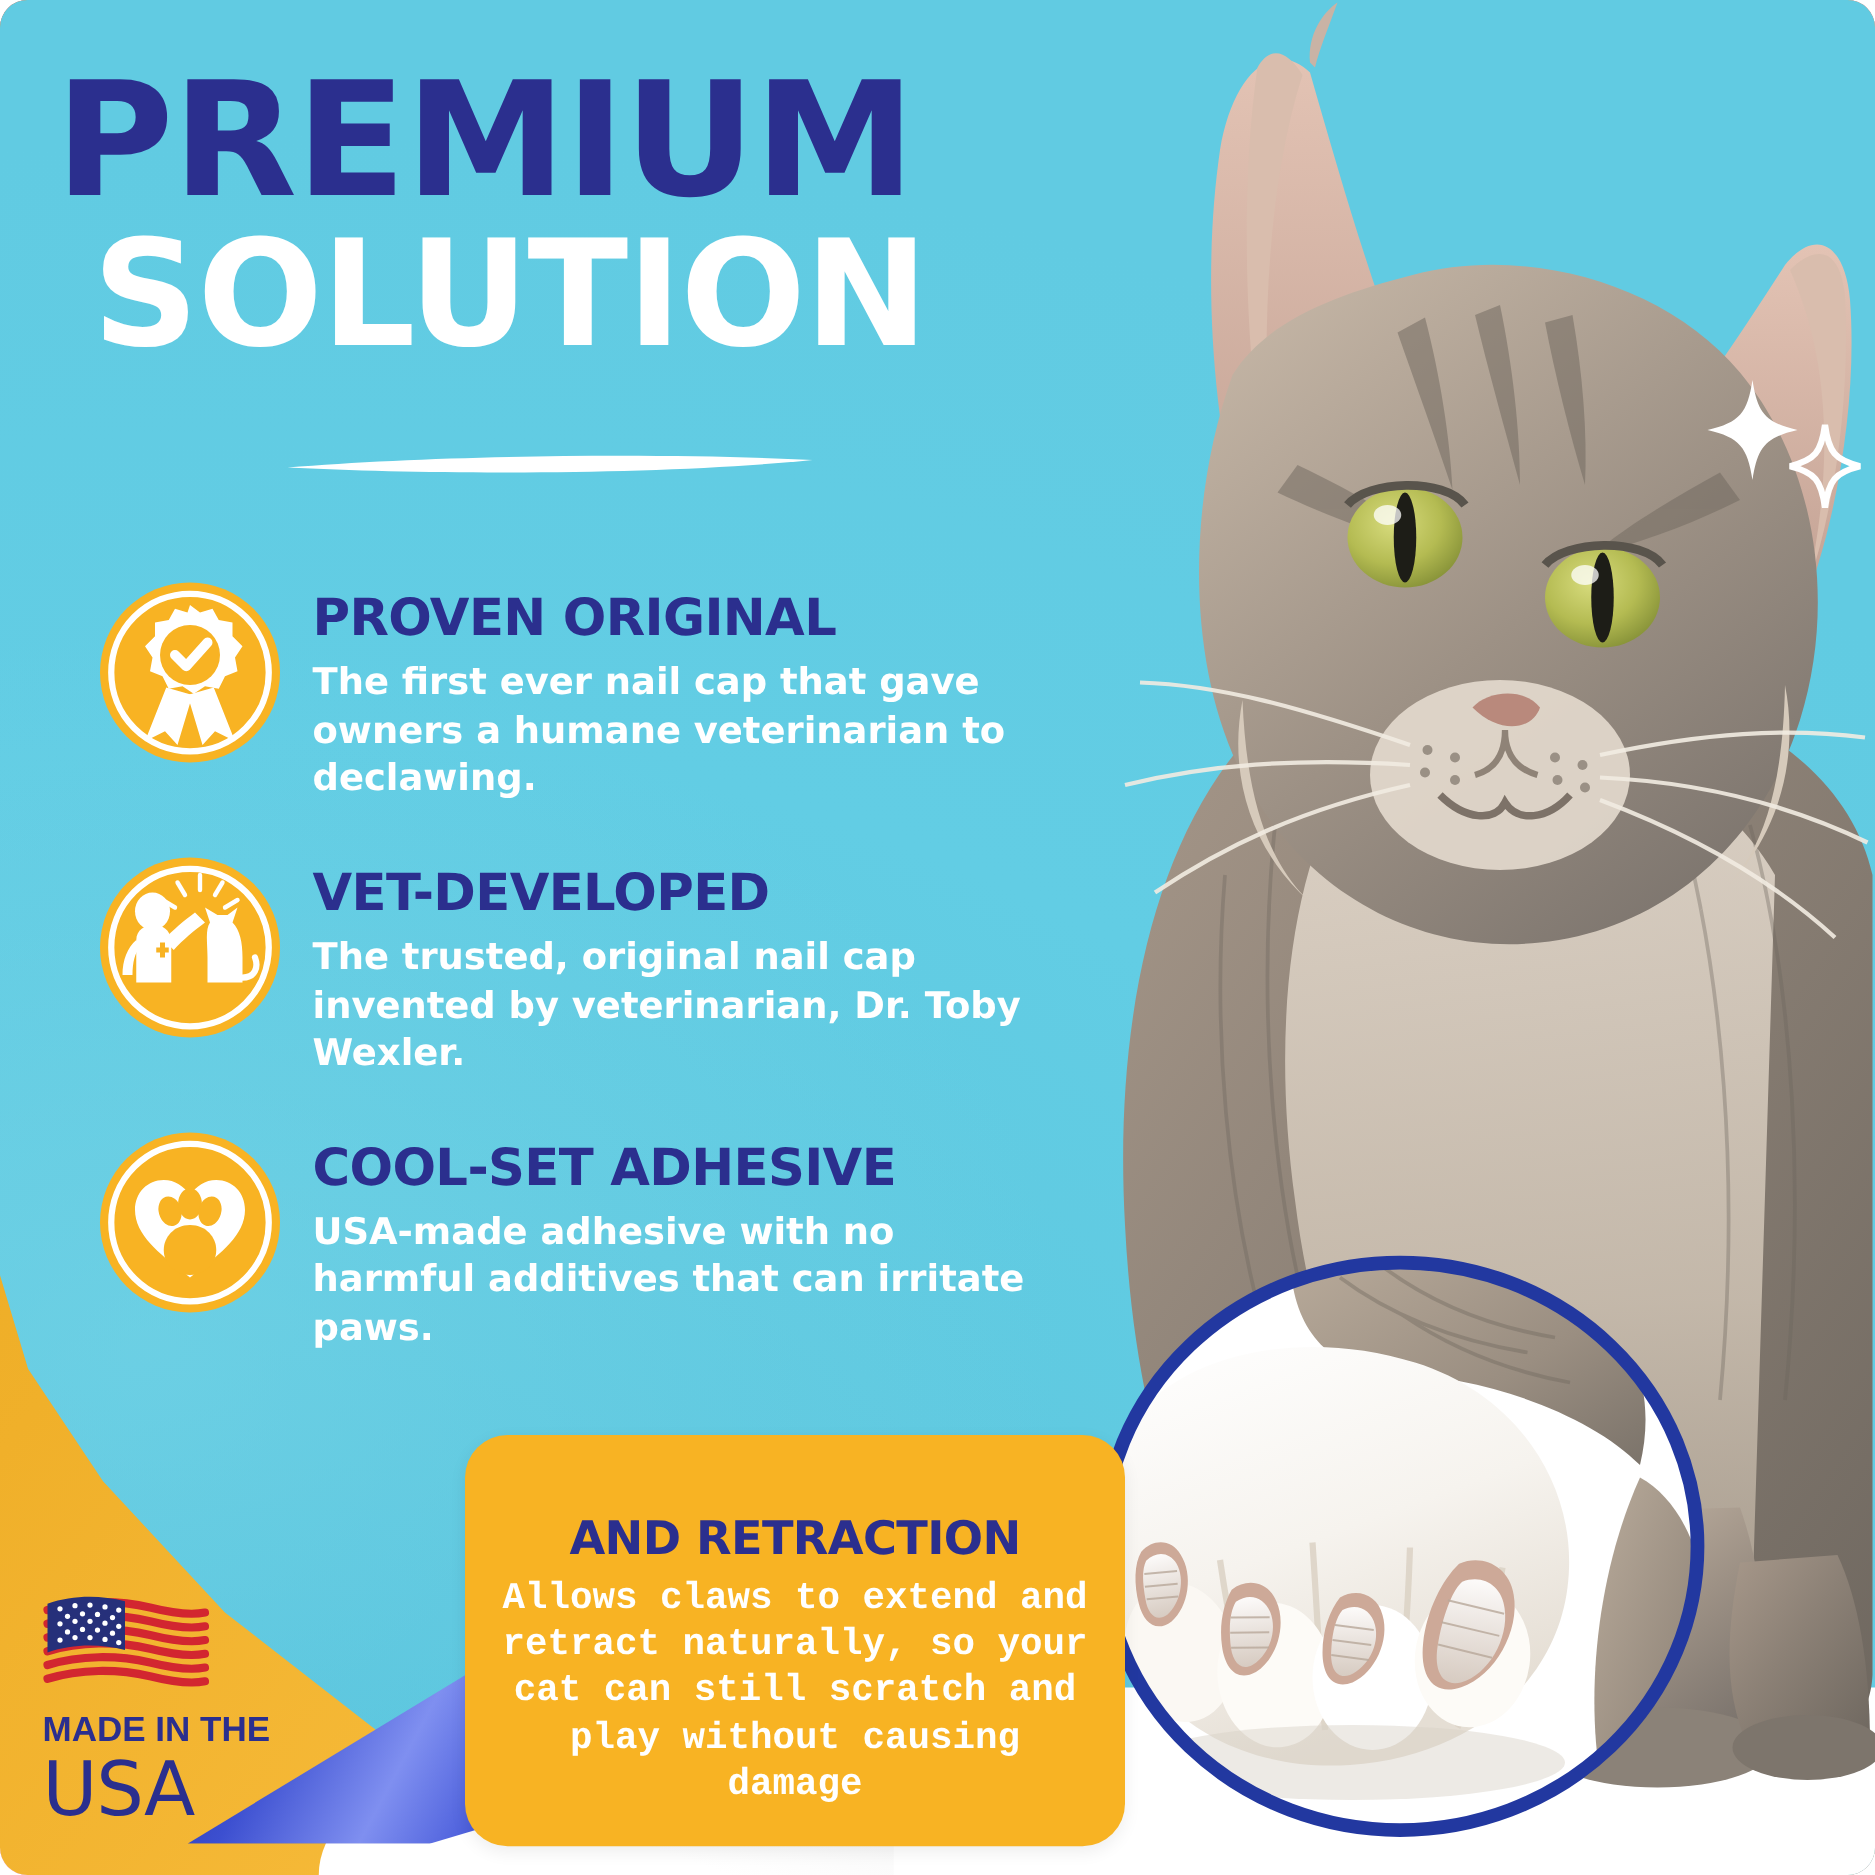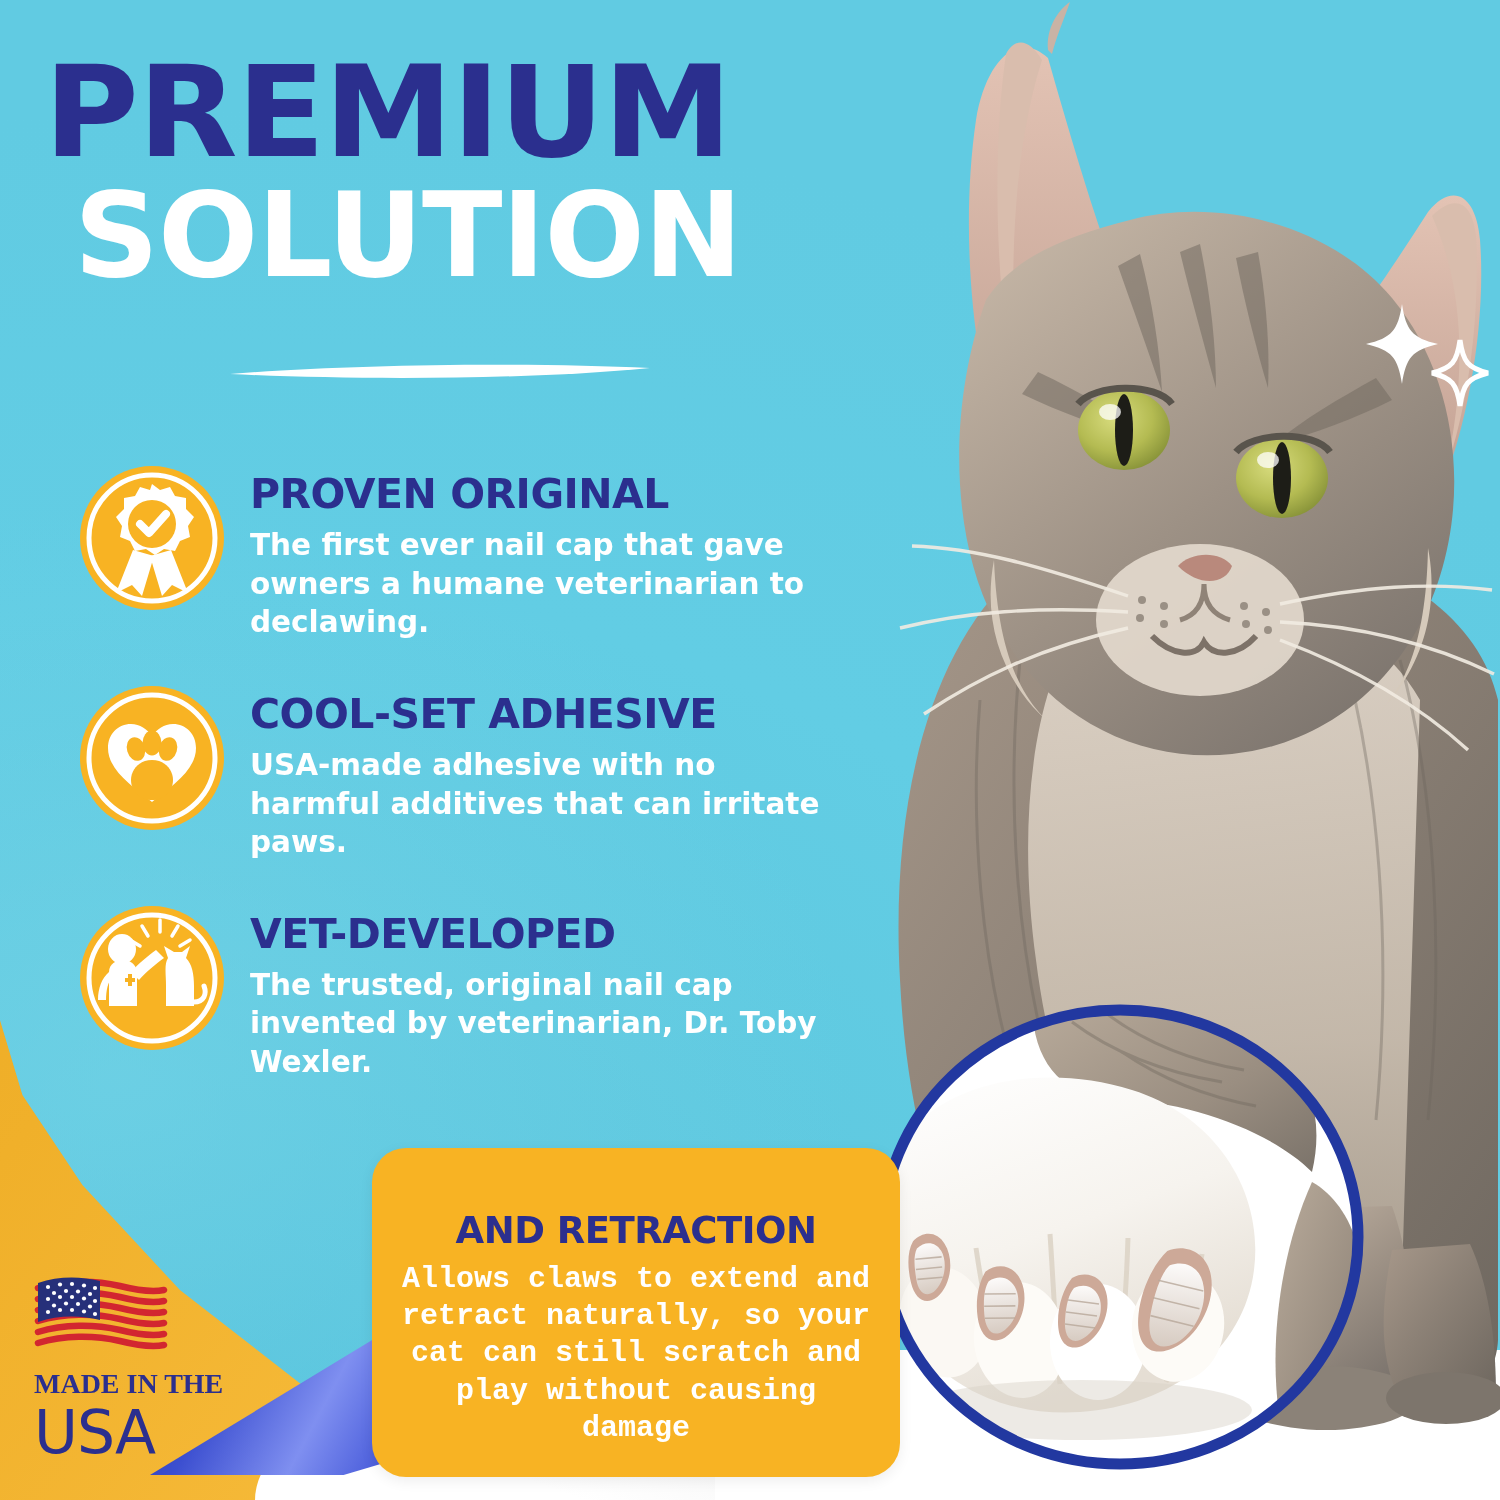--- a/index.html
+++ b/index.html
@@ -10,20 +10,21 @@
   body {
     font-family: "Liberation Sans", sans-serif;
   }
 
   #poster {
     position: relative;
     width: 1500px;
     height: 1500px;
     overflow: hidden;
     background: #d946ef;
+    border-radius: 22px;
   }
 
   
 
   
   .gold-sheet {
     position: absolute;
     left: 0; top: 0;
     width: 1500px; height: 1500px;
     background: linear-gradient(128deg, #e5a51c 0%, #f0b02a 34%, #f7bc3c 62%, #e8a923 100%);
@@ -215,21 +216,21 @@
 
   
   .usa-badge {
     position: absolute;
     left: 34px;
     top: 1272px;
     width: 270px;
   }
   .usa-flag { width: 134px; height: 86px; display: block; margin-bottom: 12px; }
   .usa-line1 {
-    font-family: Liberation Serif, serif;
+    font-family: Liberation Sans, sans-serif;
     font-weight: 700;
     font-size: 28px;
     letter-spacing: 0px;
     color: #2b2f8e;
     margin: 0;
     line-height: 1;
   }
   .usa-line2 {
     font-family: "DejaVu Sans", sans-serif;
     font-weight: 400;
@@ -411,40 +412,20 @@
           <path fill="#ffffff" d="M95 88 L112 131 L96 123 L86 134 L74 94 Z"></path>
 
           <path fill="#ffffff" d="M76 22 l8 6 10 -3 5 9 11 2 0 11 8 8 -6 9 2 11 -10 4 -5 10 -11 -2 -9 6 -9 -6 -11 2 -5 -10 -10 -4 2 -11 -6 -9 8 -8 0 -11 11 -2 5 -9 10 3 Z"></path>
           <circle cx="76" cy="62" r="24" fill="#f8b323"></circle>
           <path fill="none" stroke="#ffffff" stroke-width="8" stroke-linecap="round" stroke-linejoin="round" d="M64 62 L73 71 L90 52"></path>
         </svg>
       </div>
       <div class="feature-text">
         <div class="feature-title">PROVEN ORIGINAL</div>
         <div class="feature-body">The first ever nail cap that gave owners a humane veterinarian to declawing.</div>
-      </div>
-    </div>
-
-    <div class="feature">
-      <div class="feature-icon">
-        <svg width="152" height="152" viewBox="0 0 152 152" xmlns="http://www.w3.org/2000/svg">
-          <circle cx="76" cy="76" r="72" fill="#f8b323"></circle>
-          <circle cx="76" cy="76" r="63" fill="none" stroke="#ffffff" stroke-width="5"></circle>
-          <path fill="#ffffff" d="M76 120 C56 104 32 88 32 66 C32 52 42 42 55 42 C64 42 71 47 76 54
-                   C81 47 88 42 97 42 C110 42 120 52 120 66 C120 88 96 104 76 120 Z"></path>
-
-          <ellipse cx="60" cy="67" rx="9" ry="12" fill="#f8b323" transform="rotate(-16 60 67)"></ellipse>
-          <ellipse cx="76" cy="61" rx="9.5" ry="12.5" fill="#f8b323"></ellipse>
-          <ellipse cx="92" cy="67" rx="9" ry="12" fill="#f8b323" transform="rotate(16 92 67)"></ellipse>
-          <path fill="#f8b323" d="M76 78 C89 78 97 88 97 98 C97 110 87 118 76 118 C65 118 55 110 55 98 C55 88 63 78 76 78 Z"></path>
-        </svg>
-      </div>
-      <div class="feature-text">
-        <div class="feature-title">COOL-SET ADHESIVE</div>
-        <div class="feature-body">USA-made adhesive with no harmful additives that can irritate paws.</div>
       </div>
     </div>
 
     <div class="feature">
       <div class="feature-icon">
         <svg width="152" height="152" viewBox="0 0 152 152" xmlns="http://www.w3.org/2000/svg">
           <circle cx="76" cy="76" r="72" fill="#f8b323"></circle>
           <circle cx="76" cy="76" r="63" fill="none" stroke="#ffffff" stroke-width="5"></circle>
 
           <ellipse cx="46" cy="47" rx="14" ry="15" fill="#ffffff"></ellipse>
@@ -467,20 +448,40 @@
             <path d="M72 34 L66 24"></path>
             <path d="M96 34 L102 24"></path>
             <path d="M64 44 L54 38"></path>
             <path d="M104 44 L114 38"></path>
           </g>
         </svg>
       </div>
       <div class="feature-text">
         <div class="feature-title">VET-DEVELOPED</div>
         <div class="feature-body">The trusted, original nail cap invented by veterinarian, Dr. Toby Wexler.</div>
+      </div>
+    </div>
+
+    <div class="feature">
+      <div class="feature-icon">
+        <svg width="152" height="152" viewBox="0 0 152 152" xmlns="http://www.w3.org/2000/svg">
+          <circle cx="76" cy="76" r="72" fill="#f8b323"></circle>
+          <circle cx="76" cy="76" r="63" fill="none" stroke="#ffffff" stroke-width="5"></circle>
+          <path fill="#ffffff" d="M76 120 C56 104 32 88 32 66 C32 52 42 42 55 42 C64 42 71 47 76 54
+                   C81 47 88 42 97 42 C110 42 120 52 120 66 C120 88 96 104 76 120 Z"></path>
+
+          <ellipse cx="60" cy="67" rx="9" ry="12" fill="#f8b323" transform="rotate(-16 60 67)"></ellipse>
+          <ellipse cx="76" cy="61" rx="9.5" ry="12.5" fill="#f8b323"></ellipse>
+          <ellipse cx="92" cy="67" rx="9" ry="12" fill="#f8b323" transform="rotate(16 92 67)"></ellipse>
+          <path fill="#f8b323" d="M76 78 C89 78 97 88 97 98 C97 110 87 118 76 118 C65 118 55 110 55 98 C55 88 63 78 76 78 Z"></path>
+        </svg>
+      </div>
+      <div class="feature-text">
+        <div class="feature-title">COOL-SET ADHESIVE</div>
+        <div class="feature-body">USA-made adhesive with no harmful additives that can irritate paws.</div>
       </div>
     </div>
 
   </div>
 
   <div class="paw-circle">
     <svg width="496" height="470" viewBox="0 0 496 470" xmlns="http://www.w3.org/2000/svg">
       <defs>
         <clipPath id="pawClip">
           <ellipse cx="248" cy="235" rx="238" ry="227"></ellipse>

